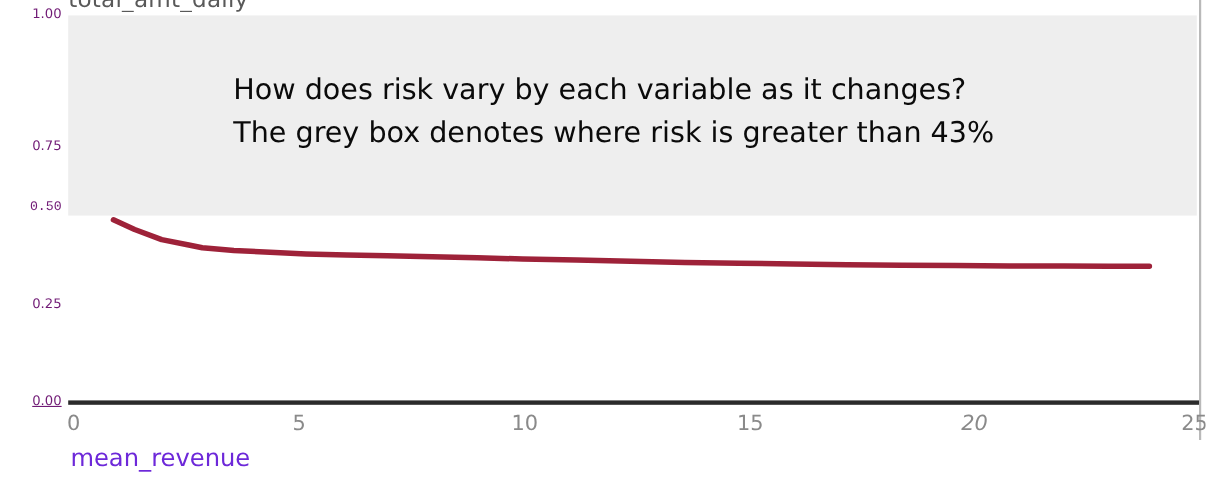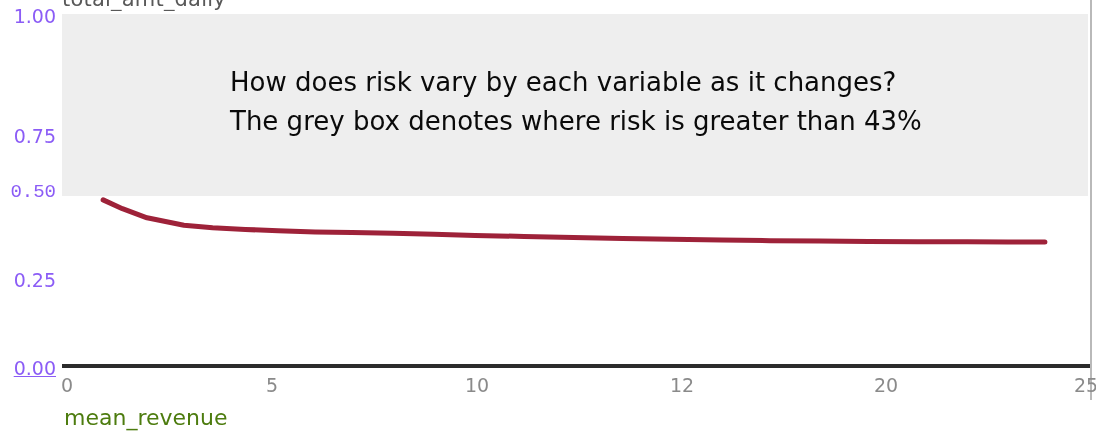--- a/index.html
+++ b/index.html
@@ -15,54 +15,54 @@
   }
 
   
   .risk-band{
     position:absolute;left:62px;top:14px;width:1026px;height:182px;
     background:#eeeeee;
   }
 
   
   .annotation{
-    position:absolute;left:230px;top:63px;
+    position:absolute;left:212px;top:63px;
     font-size:26px;line-height:39px;color:#0a0a0a;
     white-space:nowrap;
   }
   .annotation div{white-space:nowrap;}
 
   
   .right-rule{
     position:absolute;left:1090px;top:0px;width:1.5px;height:400px;
     background:#b9b9b9;
   }
 
   
   .x-domain{
     position:absolute;left:62px;top:364px;width:1028px;height:3.5px;
     background:#2b2b2b;
   }
 
   
   .ytick{
     position:absolute;right:1040px;
-    font-size:19px;color:#8b5cf6;text-align:center;
+    font-size:12px;color:#701a75;text-align:center;
     white-space:nowrap;
   }
   
   .xtick{
     position:absolute;top:374px;
     font-size:19px;color:#8a8a8a;text-align:center;
     transform:translateX(-50%);white-space:nowrap;
   }
 
   .x-axis-label{
     position:absolute;left:64px;top:405px;
-    font-size:22px;color:#4d7c0f;white-space:nowrap;
+    font-size:22px;color:#6d28d9;white-space:nowrap;
   }
 
   svg.curve{position:absolute;left:0;top:0;width:1096px;height:445px;
             overflow:visible;pointer-events:none;}
 </style>
 </head>
 <body>
 
 <div id="root">
 
@@ -80,22 +80,22 @@
 
   <div class="ytick" style="top:5px;">1.00</div>
   <div class="ytick" style="top:93px;margin-top:32px;">0.75</div>
   <div class="ytick" style="top:181px;font-family:Liberation Mono, monospace;">0.50</div>
   <div class="ytick" style="top:269px;">0.25</div>
   <div class="ytick" style="top:357px;text-decoration:underline;">0.00</div>
 
   <div class="xtick" style="left:67px;">0</div>
   <div class="xtick" style="left:272px;">5</div>
   <div class="xtick" style="left:477px;">10</div>
-  <div class="xtick" style="left:682px;">12</div>
-  <div class="xtick" style="left:886px;">20</div>
+  <div class="xtick" style="left:682px;">15</div>
+  <div class="xtick" style="left:886px;font-style:italic;">20</div>
   <div class="xtick" style="left:1086px;">25</div>
 
   <div class="x-axis-label">mean_revenue</div>
 
   <svg class="curve">
     <polyline id="risk-line" fill="none" stroke="#9e2239" stroke-width="5" stroke-linecap="round" stroke-linejoin="round" points="103.13,199.86 122.40,208.66 147.00,217.81 171.60,222.74 183.90,225.20 212.60,227.66 245.40,229.42 278.20,230.83 315.10,231.89 352.00,232.59 393.00,233.30 434.00,234.35 475.00,235.41 524.20,236.46 573.40,237.52 622.60,238.58 671.80,239.28 721.00,239.98 770.20,240.69 819.40,241.04 868.60,241.39 917.80,241.74 967.00,241.74 1008.00,242.10 1044.90,242.10"></polyline>
   </svg>
 
 </div>
 

